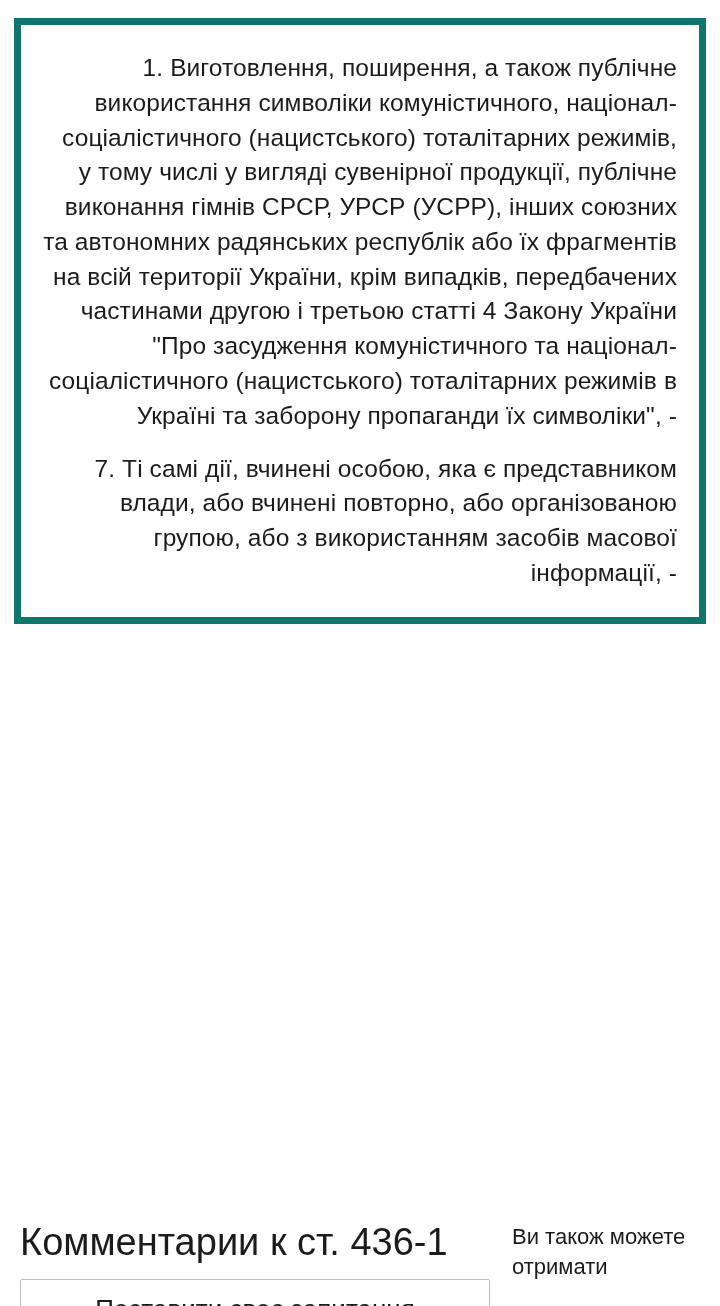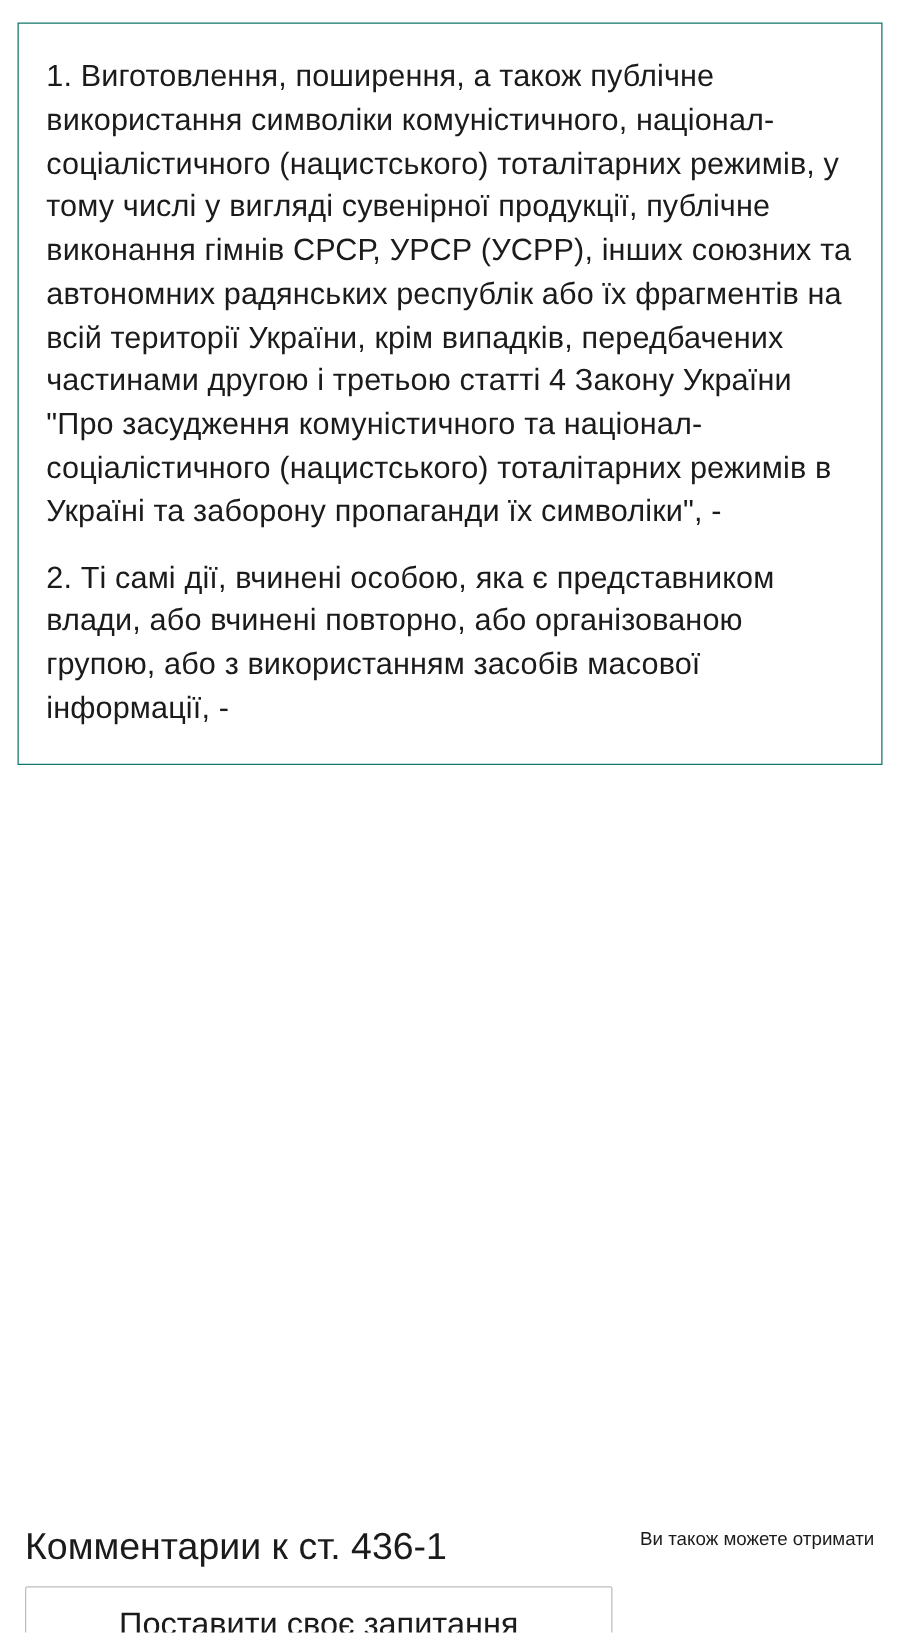--- a/index.html
+++ b/index.html
@@ -15,24 +15,25 @@
     overflow: hidden;
   }
   .page {
     width: 720px;
     height: 1306px;
     position: relative;
     box-sizing: border-box;
   }
   .law-card {
     margin: 18px 14px 0 14px;
-    border: 1px solid #0f766e;
+    border: 7px solid #0f766e;
     background: #ffffff;
     box-sizing: border-box;
     padding: 26px 22px 26px 22px;
+    text-align: right;
   }
   .law-card p {
     margin: 0 0 18px 0;
     font-size: 24.5px;
     line-height: 1.42;
     color: #1b1b1b;
     letter-spacing: 0.1px;
   }
   .law-card p:last-child {
     margin-bottom: 0;
@@ -45,21 +46,21 @@
     padding: 0 14px;
     box-sizing: border-box;
     display: flex;
     align-items: flex-start;
   }
   .comments-col {
     width: 480px;
     flex: 0 0 480px;
   }
   .comments-title {
-    font-size: 30px;
+    font-size: 38px;
     line-height: 1.18;
     color: #1b1b1b;
     margin: 6px 0 14px 6px;
     font-weight: normal;
   }
   .ask-button {
     display: block;
     width: 470px;
     box-sizing: border-box;
     margin-left: 6px;
@@ -74,33 +75,33 @@
     cursor: pointer;
     border-radius: 2px;
   }
   .side-col {
     flex: 1 1 auto;
     padding-left: 18px;
     padding-top: 8px;
   }
   .side-col p {
     margin: 0;
-    font-size: 15px;
+    font-size: 22px;
     line-height: 1.38;
     color: #1b1b1b;
   }
 </style>
 </head>
 <body>
 
 <div class="page">
 
   <div class="law-card">
     <p>1. Виготовлення, поширення, а також публічне використання символіки комуністичного, націонал-соціалістичного (нацистського) тоталітарних режимів, у тому числі у вигляді сувенірної продукції, публічне виконання гімнів СРСР, УРСР (УСРР), інших союзних та автономних радянських республік або їх фрагментів на всій території України, крім випадків, передбачених частинами другою і третьою статті 4 Закону України "Про засудження комуністичного та націонал-соціалістичного (нацистського) тоталітарних режимів в Україні та заборону пропаганди їх символіки", -</p>
-    <p>2. Ті самі дії, вчинені особою, яка є представником влади, або вчинені повторно, або організованою групою, або з використанням засобів масової інформації, -</p>
+    <p>7. Ті самі дії, вчинені особою, яка є представником влади, або вчинені повторно, або організованою групою, або з використанням засобів масової інформації, -</p>
   </div>
 
   <div class="bottom-area">
     <div class="comments-col">
       <h2 class="comments-title">Комментарии к ст. 436-1</h2>
       <button class="ask-button">Поставити своє запитання</button>
     </div>
     <div class="side-col">
       <p>Ви також можете отримати</p>
     </div>

